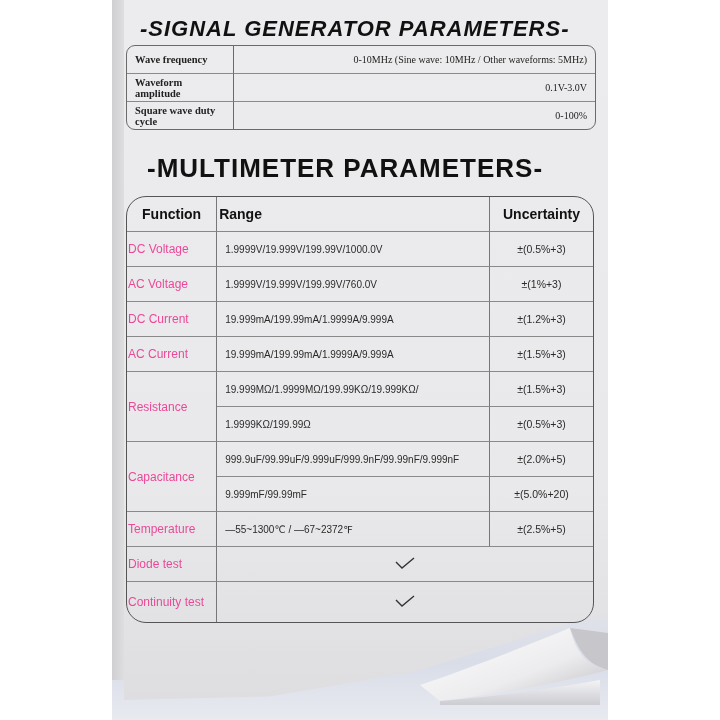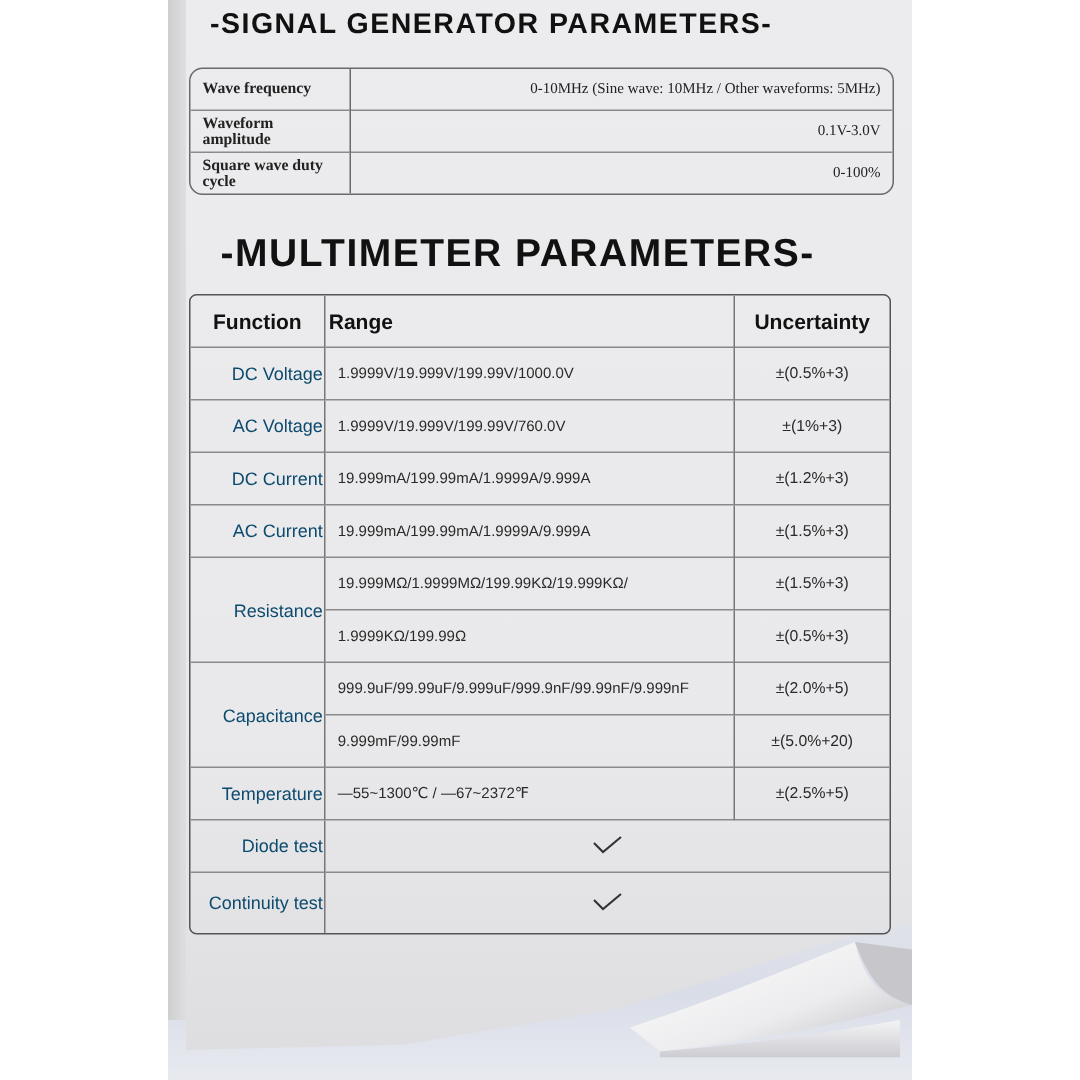--- a/index.html
+++ b/index.html
@@ -22,54 +22,54 @@
     background: linear-gradient(180deg, #ececee 0%, #e9e9eb 70%, #dedee1 100%);
     clip-path: polygon(0 0, 100% 0, 100% 88%, 92% 89%, 60% 96%, 30% 99.5%, 0 100%);
   }
   .curl {
     position: absolute; left: 420px; top: 625px; width: 190px; height: 80px;
   }
   .title {
     position: absolute; left: 0; width: 720px; text-align: center;
     font-weight: bold; letter-spacing: 1px; color: #111;
   }
-  .title.sig { top: 6px; font-size: 19px; padding-left: 0; }
+  .title.sig { top: 16px; font-size: 22px; padding-left: 0; font-style: italic; }
   .title.mm { top: 153px; font-size: 26px; left: 147px; width: auto; text-align: left; }
   .title.sig { left: 140px; width: auto; text-align: left; }
 
   table { border-collapse: separate; border-spacing: 0; position: absolute; }
   .sig-table {
     left: 126px; top: 45px; width: 470px;
     border: 1.5px solid #6a6a6a; border-radius: 9px; overflow: hidden;
   }
   .sig-table td {
     border-bottom: 1.2px solid #8a8a8a; font-size: 10px; padding: 0 8px; height: 27px;
     line-height: 11px; color: #222; font-family: Liberation Serif, serif;
   }
   .sig-table tr:last-child td { border-bottom: none; }
   .sig-table td.lbl { width: 90px; font-weight: bold; border-right: 1.2px solid #6a6a6a; font-size: 10.5px; }
   .sig-table td.val { padding-left: 16px; text-align: right; }
 
   .mm-table {
     left: 126px; top: 196px; width: 468px;
-    border: 1.5px solid #555; border-radius: 5px; overflow: hidden;
+    border: 1.5px solid #555; border-radius: 20px; overflow: hidden;
   }
   .mm-table th {
     height: 32px; font-size: 14px; font-weight: bold; color: #111;
     border-bottom: 1.2px solid #888; border-right: 1.2px solid #777;
   }
   .mm-table th:last-child { border-right: none; }
   .mm-table th.range { text-align: left; padding-left: 2px; }
   .mm-table td {
     height: 32px; font-size: 10px; color: #2a2a2a;
     border-bottom: 1.2px solid #8a8a8a; border-right: 1.2px solid #777;
   }
   .mm-table td:last-child { border-right: none; }
   .mm-table tr:last-child td { border-bottom: none; height: 38px; }
-  .mm-table td.fn { width: 88px; text-align: right; font-size: 12px; color: #0c4a6e; }
+  .mm-table td.fn { width: 88px; text-align: left; font-size: 12px; color: #ec4899; }
   .mm-table td.rng { padding-left: 8px; width: 264px; }
   .mm-table td.unc { text-align: center; width: 102px; font-size: 10.5px; }
   .mm-table td.check { text-align: center; }
   .check-icon { display: inline-block; width: 22px; height: 14px; }
 </style>
 </head>
 <body>
 
 <div class="page-under"></div>
 <div class="page-strip"></div>

